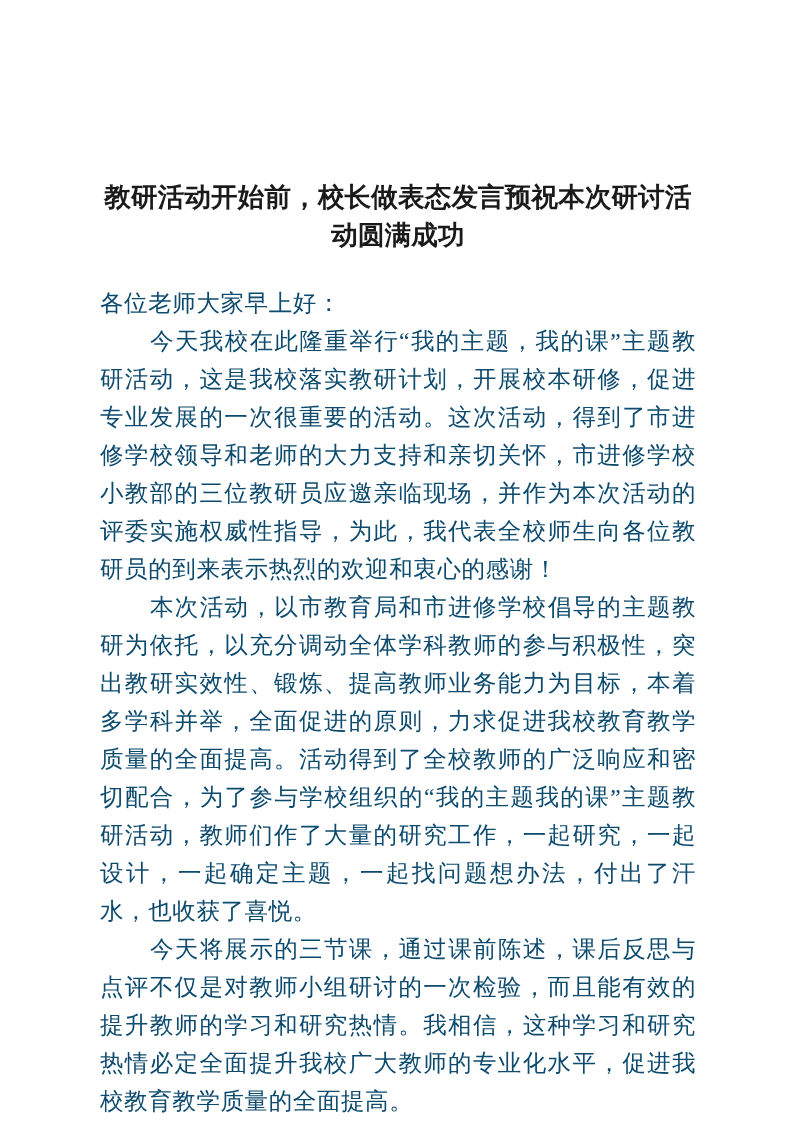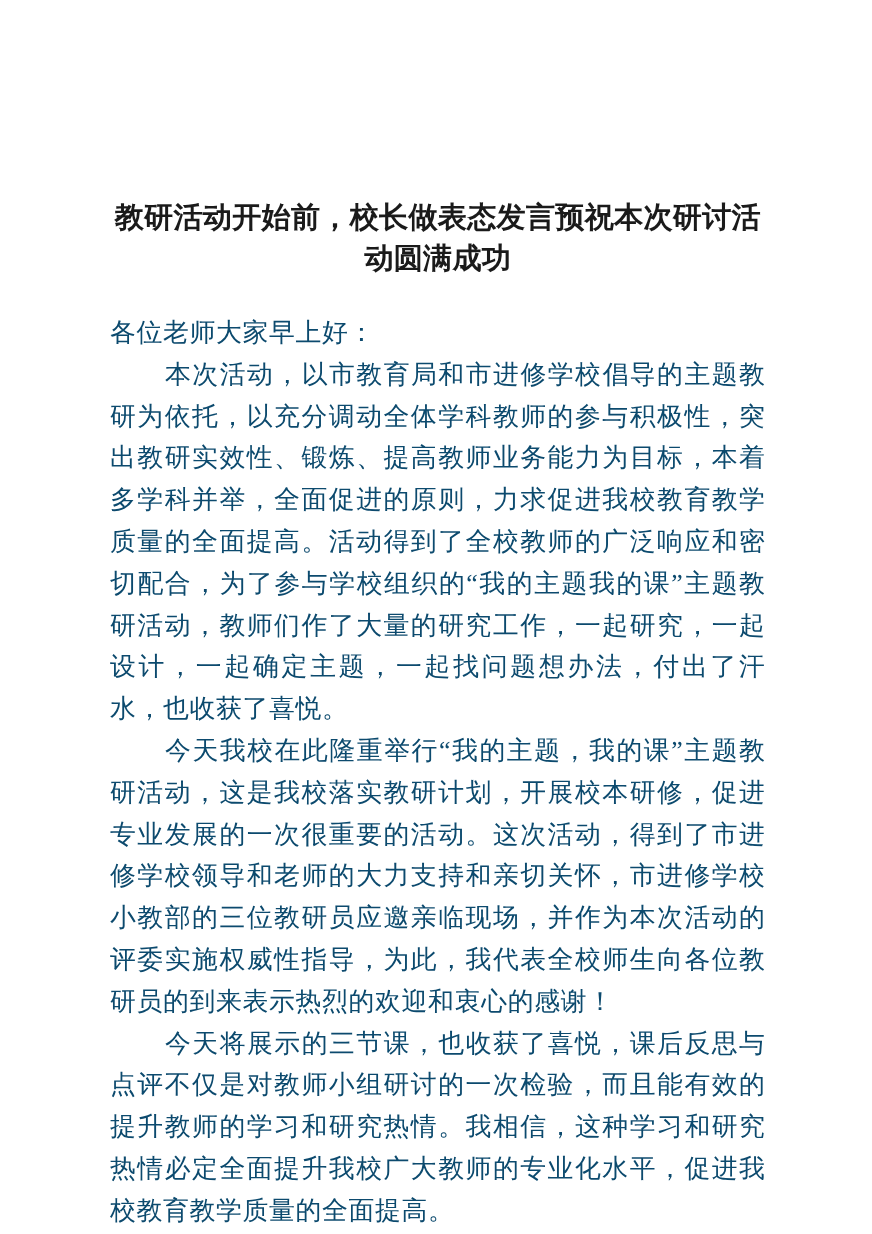--- a/index.html
+++ b/index.html
@@ -77,19 +77,19 @@
 </head>
 <body>
 
 <div class="page">
   <div class="content">
 
     <h1 class="doc-title">教研活动开始前，校长做表态发言预祝本次研讨活动圆满成功</h1>
 
     <div class="body-block">
       <p class="para no-indent">各位老师大家早上好：</p>
+      <p class="para indent">今天我校在此隆重举行“我的主题，我的课”主题教研活动，这是我校落实教研计划，开展校本研修，促进专业发展的一次很重要的活动。这次活动，得到了市进修学校领导和老师的大力支持和亲切关怀，市进修学校小教部的三位教研员应邀亲临现场，并作为本次活动的评委实施权威性指导，为此，我代表全校师生向各位教研员的到来表示热烈的欢迎和衷心的感谢！</p>
       <p class="para indent">本次活动，以市教育局和市进修学校倡导的主题教研为依托，以充分调动全体学科教师的参与积极性，突出教研实效性、锻炼、提高教师业务能力为目标，本着多学科并举，全面促进的原则，力求促进我校教育教学质量的全面提高。活动得到了全校教师的广泛响应和密切配合，为了参与学校组织的“我的主题我的课”主题教研活动，教师们作了大量的研究工作，一起研究，一起设计，一起确定主题，一起找问题想办法，付出了汗水，也收获了喜悦。</p>
-      <p class="para indent">今天我校在此隆重举行“我的主题，我的课”主题教研活动，这是我校落实教研计划，开展校本研修，促进专业发展的一次很重要的活动。这次活动，得到了市进修学校领导和老师的大力支持和亲切关怀，市进修学校小教部的三位教研员应邀亲临现场，并作为本次活动的评委实施权威性指导，为此，我代表全校师生向各位教研员的到来表示热烈的欢迎和衷心的感谢！</p>
-      <p class="para indent">今天将展示的三节课，也收获了喜悦，课后反思与点评不仅是对教师小组研讨的一次检验，而且能有效的提升教师的学习和研究热情。我相信，这种学习和研究热情必定全面提升我校广大教师的专业化水平，促进我校教育教学质量的全面提高。</p>
+      <p class="para indent">今天将展示的三节课，通过课前陈述，课后反思与点评不仅是对教师小组研讨的一次检验，而且能有效的提升教师的学习和研究热情。我相信，这种学习和研究热情必定全面提升我校广大教师的专业化水平，促进我校教育教学质量的全面提高。</p>
     </div>
 
   </div>
 </div>
 
 </body></html>

